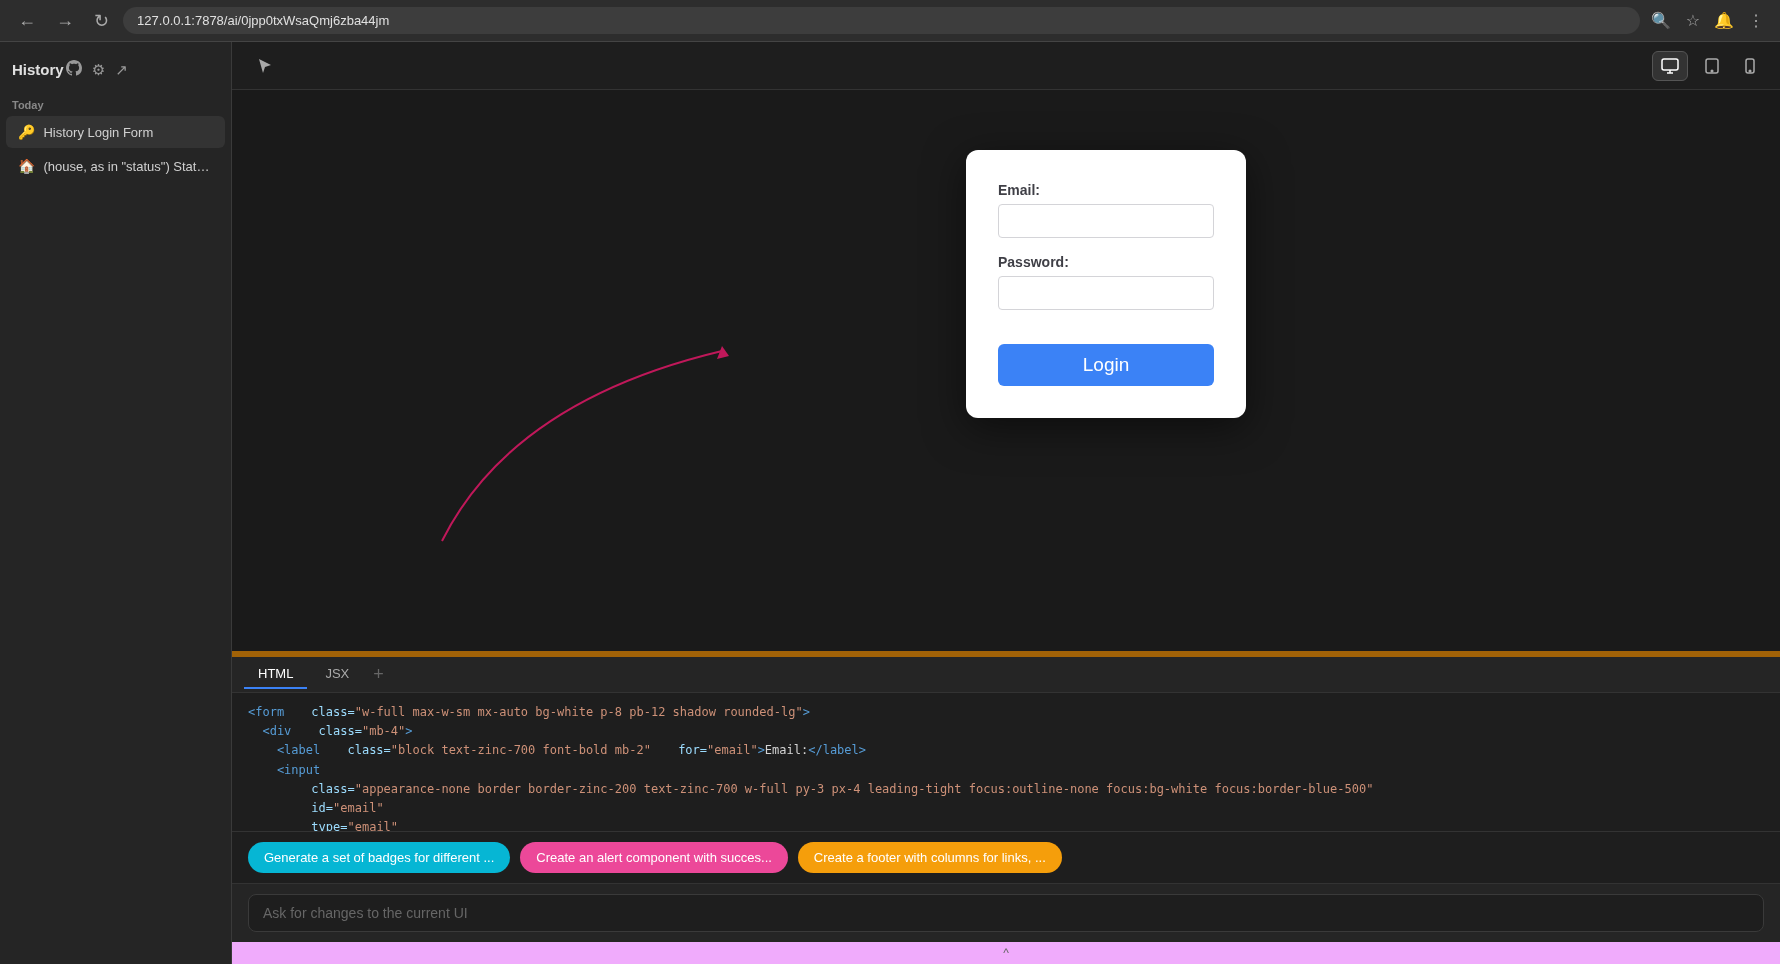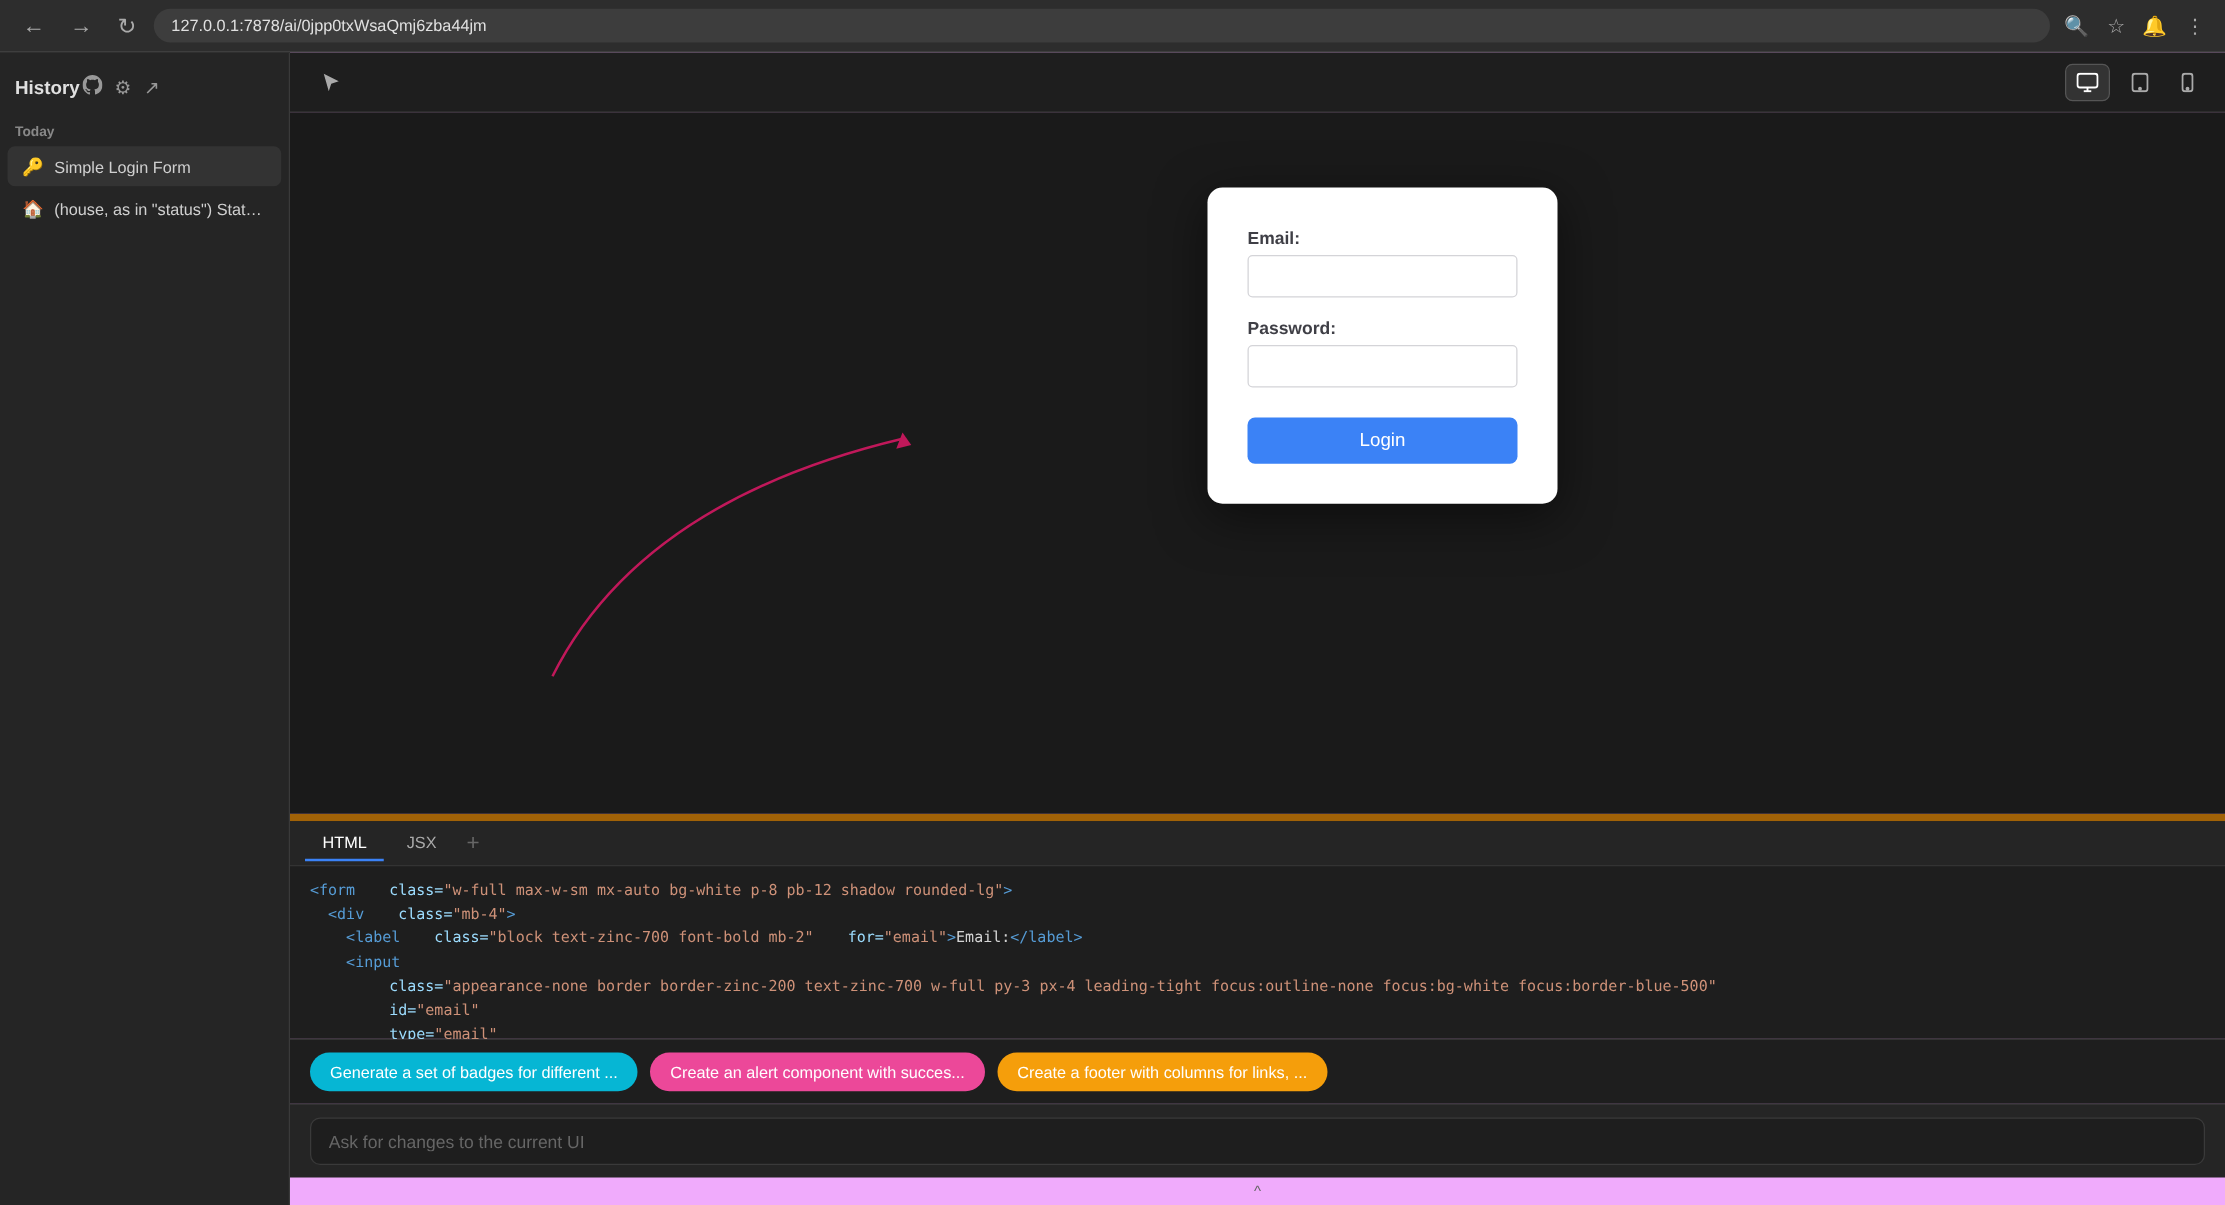--- a/index.html
+++ b/index.html
@@ -152,24 +152,24 @@
       outline: none;
       background: #fff;
     }
     .login-btn {
       width: 100%;
       background: #3b82f6;
       color: #fff;
       border: none;
       border-radius: 6px;
       padding: 10px;
-      font-size: 15px;
+      font-size: 19px;
       font-weight: 500;
       cursor: pointer;
-      margin-top: 8px;
+      margin-top: 18px;
     }
 
     
     .arrow-svg {
       position: absolute;
       bottom: 100px;
       left: 200px;
       pointer-events: none;
     }
 
@@ -303,21 +303,21 @@
         </button>
         <button class="sidebar-icon-btn">⚙</button>
         <button class="sidebar-icon-btn">↗</button>
       </div>
     </div>
 
     <div class="sidebar-section-label">Today</div>
 
     <div class="sidebar-item active">
       <span class="sidebar-item-icon">🔑</span>
-      <span class="sidebar-item-text">Simple Login Form</span>
+      <span class="sidebar-item-text">History Login Form</span>
     </div>
 
     <div class="sidebar-item">
       <span class="sidebar-item-icon">🏠</span>
       <span class="sidebar-item-text">(house, as in "status") Status Badg… (hou</span>
     </div>
   </div>
 
   <div class="content-area">
 

